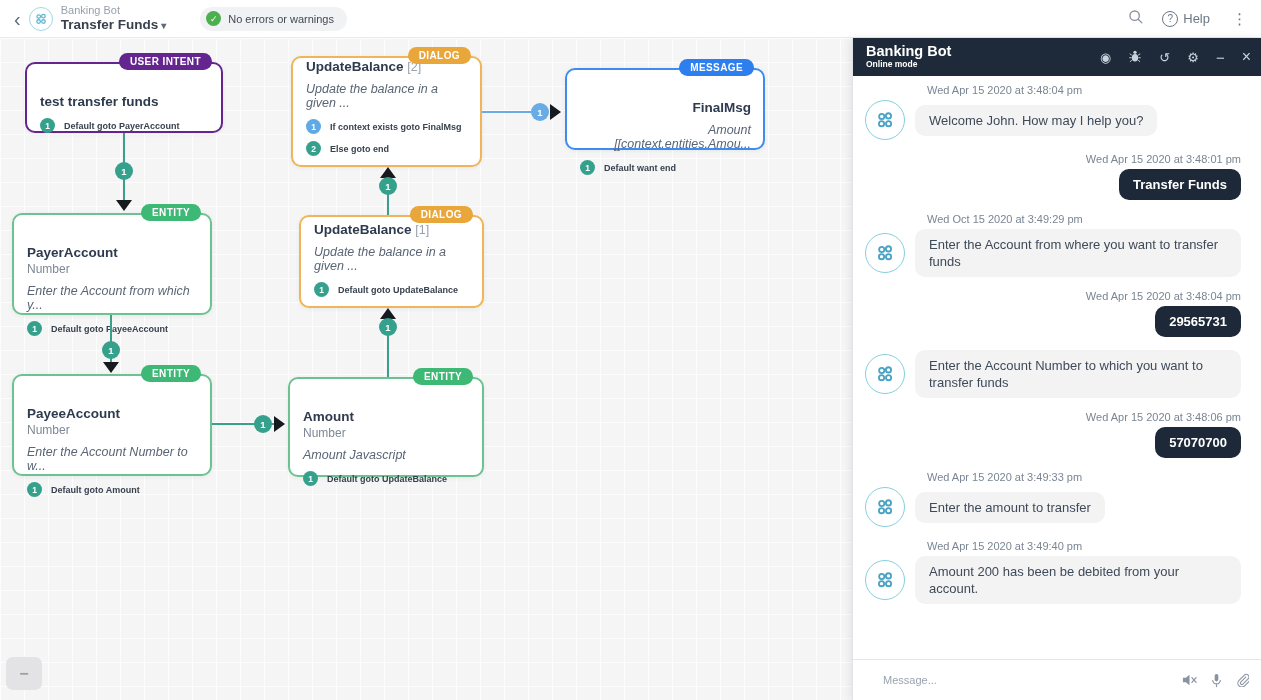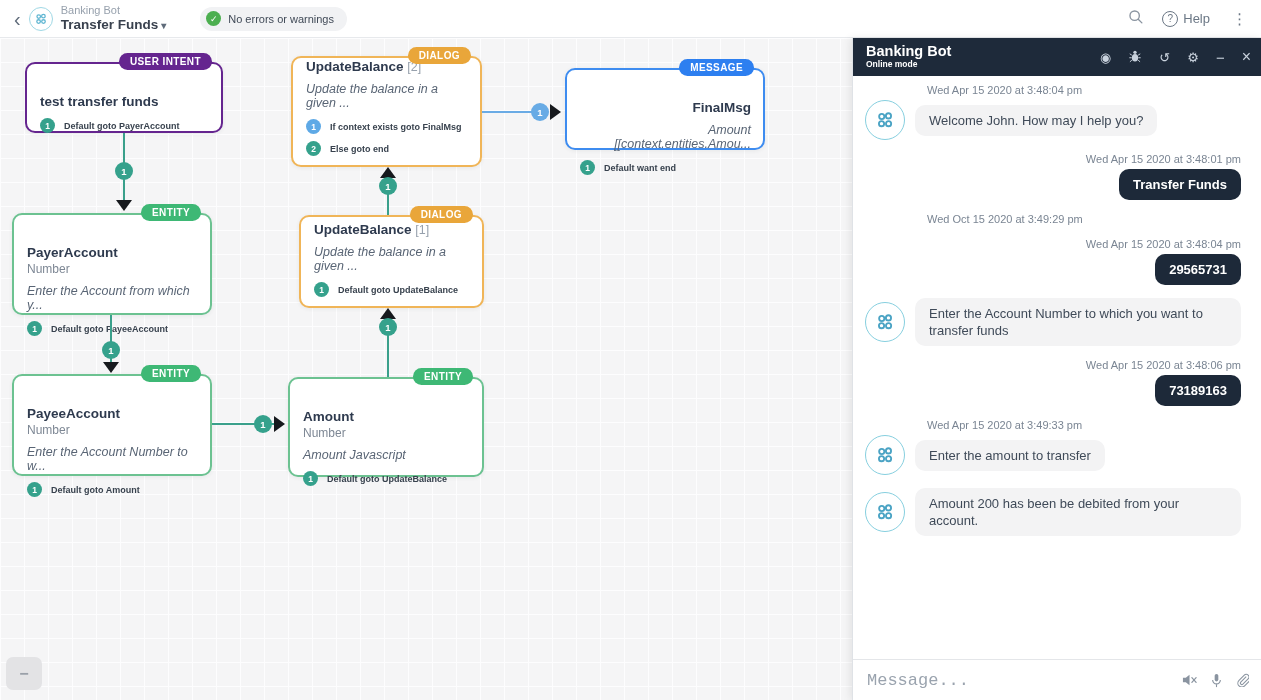--- a/index.html
+++ b/index.html
@@ -67,21 +67,21 @@
   .ts { font-size:11px; color:#7a8593; margin-bottom:4px; }
   .grp.bot .ts { margin-left:62px; }
   .grp.bot { padding:0 20px 0 12px; }
   .grp.user { padding:0 20px 0 24px; display:flex; flex-direction:column; align-items:flex-end; }
   .brow { display:flex; align-items:center; gap:10px; }
   .avatar { width:40px; height:40px; min-width:40px; border-radius:50%; border:1.5px solid #86cfdf; display:flex; align-items:center; justify-content:center; background:#fff; }
   .bubble { font-size:13px; line-height:17px; padding:7px 14px; border-radius:10px; max-width:330px; }
   .bubble.b { background:#f3f3f4; color:#3f4a58; }
   .bubble.u { background:#1d2939; color:#fff; font-weight:bold; border-bottom-right-radius:10px; }
   .chat-foot { flex:none; height:41px; border-top:1px solid #e4e6e9; display:flex; align-items:center; padding:0 12px 0 14px; gap:13px; }
-  .msg-input { flex:1; border:none; outline:none; font-size:17px; color:#3f4a58; font-family:Liberation Mono, monospace; }
+  .msg-input { flex:1; border:none; outline:none; font-size:11px; color:#3f4a58; font-family:Liberation Sans, sans-serif;margin-left:16px; }
   .msg-input::placeholder { color:#9aa3ae; }
   .foot-ic { display:flex; align-items:center; cursor:pointer; }
 </style>
 </head>
 <body>
 
 <div class="app">
 
   <header class="topbar">
     <span class="back">‹</span>
@@ -285,20 +285,33 @@
         </div>
       </div>
 
       <div class="grp user">
         <div class="ts">Wed Apr 15 2020 at 3:48:01 pm</div>
         <div class="bubble u">Transfer Funds</div>
       </div>
 
       <div class="grp bot">
         <div class="ts">Wed Oct 15 2020 at 3:49:29 pm</div>
+        <div class="brow">
+          <span class="avatar">
+              <svg width="26" height="26" viewBox="0 0 24 24">
+                <g fill="none" stroke="#4aa3c4" stroke-width="1.7">
+                  <circle cx="9" cy="8.8" r="2.4"></circle>
+                  <circle cx="15.2" cy="8.2" r="2.4"></circle>
+                  <circle cx="8.8" cy="15.4" r="2.4"></circle>
+                  <circle cx="15.3" cy="15.4" r="2.4"></circle>
+                </g>
+              </svg>
+            </span>
+          <div class="bubble b">Enter the Account from where you want to transfer funds</div>
+        </div>
       </div>
 
       <div class="grp user">
         <div class="ts">Wed Apr 15 2020 at 3:48:04 pm</div>
         <div class="bubble u">29565731</div>
       </div>
 
       <div class="grp bot">
         <div class="brow">
           <span class="avatar">
@@ -310,21 +323,21 @@
                   <circle cx="15.3" cy="15.4" r="2.4"></circle>
                 </g>
               </svg>
             </span>
           <div class="bubble b">Enter the Account Number to which you want to transfer funds</div>
         </div>
       </div>
 
       <div class="grp user">
         <div class="ts">Wed Apr 15 2020 at 3:48:06 pm</div>
-        <div class="bubble u">73189163</div>
+        <div class="bubble u">57070700</div>
       </div>
 
       <div class="grp bot">
         <div class="ts">Wed Apr 15 2020 at 3:49:33 pm</div>
         <div class="brow">
           <span class="avatar">
               <svg width="26" height="26" viewBox="0 0 24 24">
                 <g fill="none" stroke="#4aa3c4" stroke-width="1.7">
                   <circle cx="9" cy="8.8" r="2.4"></circle>
                   <circle cx="15.2" cy="8.2" r="2.4"></circle>
@@ -332,20 +345,21 @@
                   <circle cx="15.3" cy="15.4" r="2.4"></circle>
                 </g>
               </svg>
             </span>
           <div class="bubble b">Enter the amount to transfer</div>
         </div>
       </div>
 
 
       <div class="grp bot">
+        <div class="ts">Wed Apr 15 2020 at 3:49:40 pm</div>
         <div class="brow">
           <span class="avatar">
               <svg width="26" height="26" viewBox="0 0 24 24">
                 <g fill="none" stroke="#4aa3c4" stroke-width="1.7">
                   <circle cx="9" cy="8.8" r="2.4"></circle>
                   <circle cx="15.2" cy="8.2" r="2.4"></circle>
                   <circle cx="8.8" cy="15.4" r="2.4"></circle>
                   <circle cx="15.3" cy="15.4" r="2.4"></circle>
                 </g>
               </svg>

